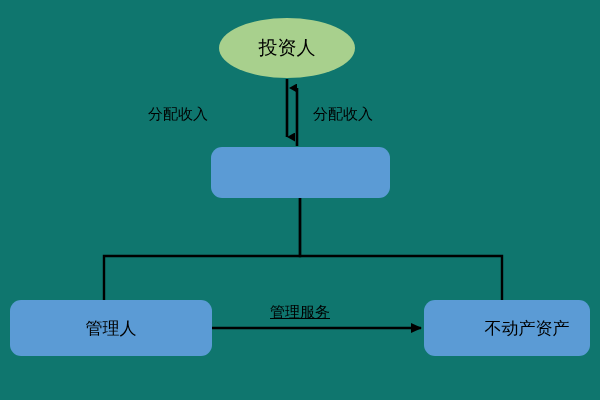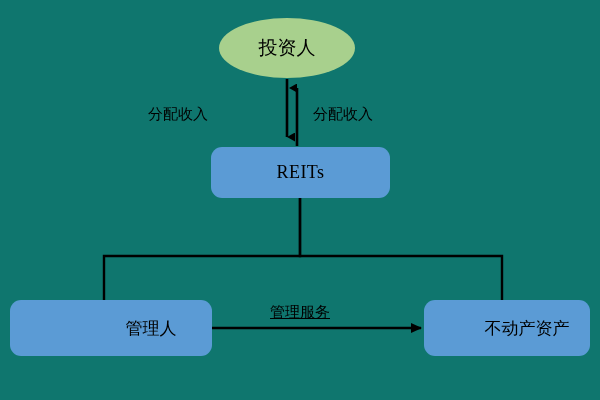--- a/index.html
+++ b/index.html
@@ -35,21 +35,21 @@
   .edge-label {
     position: absolute;
     color: #000000;
     font-family: "Liberation Serif", "DejaVu Serif", serif;
     font-size: 15px;
     white-space: nowrap;
   }
   
   #investor-label  { left: 219px; top: 18px;  width: 136px; height: 60px; font-size: 19px; }
   #reits-label     { left: 211px; top: 147px; width: 179px; height: 51px; font-size: 18px; letter-spacing: 0.5px; }
-  #manager-label   { left: 10px;  top: 300px; width: 202px; height: 56px; font-size: 17px; margin-left: 40px; }
+  #manager-label   { left: 10px;  top: 300px; width: 202px; height: 56px; font-size: 17px; }
   #assets-label    { left: 444px; top: 300px; width: 166px; height: 56px; font-size: 17px; }
   
   #label-hold      { left: 148px; top: 105px; }
   #label-income    { left: 313px; top: 105px; text-align: center; }
   #label-service   { left: 270px; top: 303px; text-decoration: underline; }
 </style>
 </head>
 <body>
 
 <div id="canvas">
@@ -89,21 +89,20 @@
 
     <rect x="211" y="147" width="179" height="51" rx="11" ry="11" fill="#5b9bd5"></rect>
 
     <rect x="10" y="300" width="202" height="56" rx="11" ry="11" fill="#5b9bd5"></rect>
 
     <rect x="424" y="300" width="166" height="56" rx="11" ry="11" fill="#5b9bd5"></rect>
   </svg>
 
   <div class="node-label" id="investor-label">投资人</div>
 
-  <div class="node-label" id="reits-label">REITs</div>
 
   <div class="node-label" id="manager-label">管理人</div>
 
   <div class="node-label" id="assets-label">不动产资产</div>
 
   <div class="edge-label" id="label-hold">分配收入</div>
 
   <div class="edge-label" id="label-income">分配收入</div>
 
   <div class="edge-label" id="label-service">管理服务</div>

